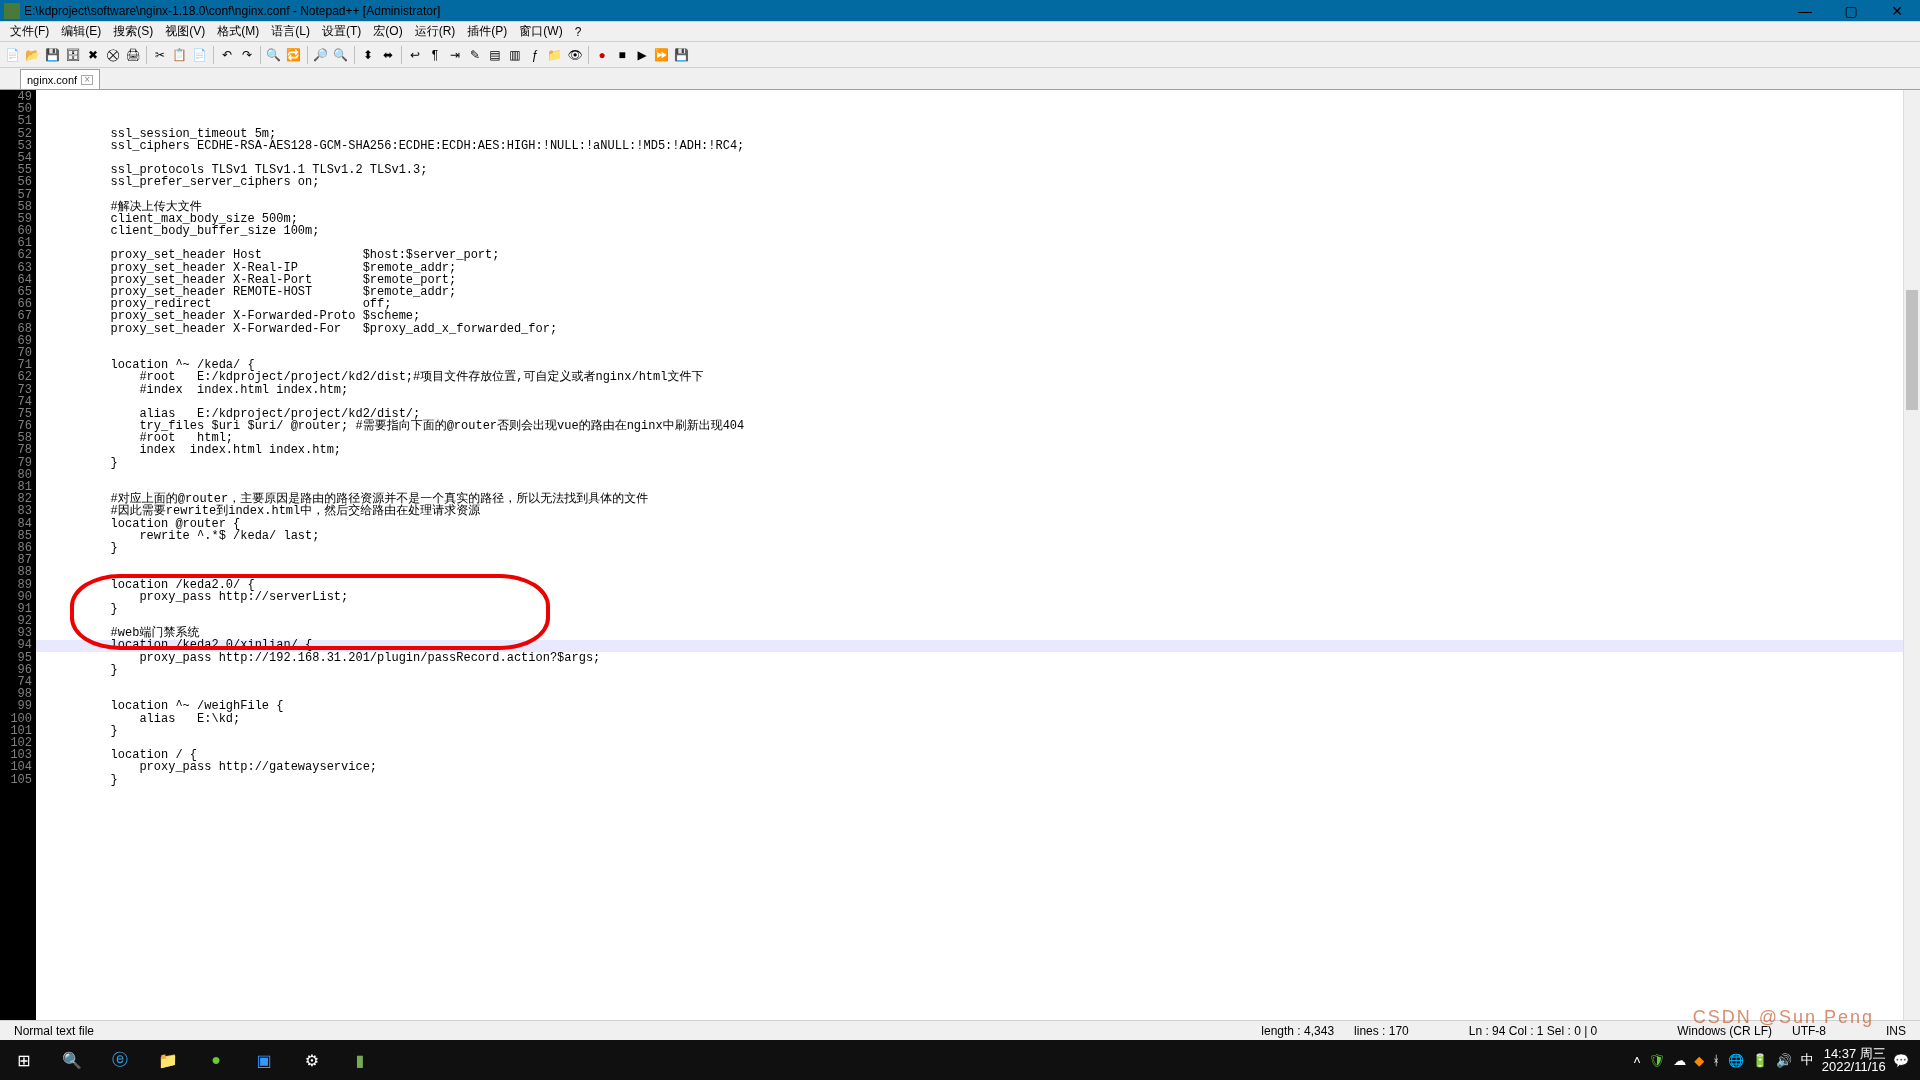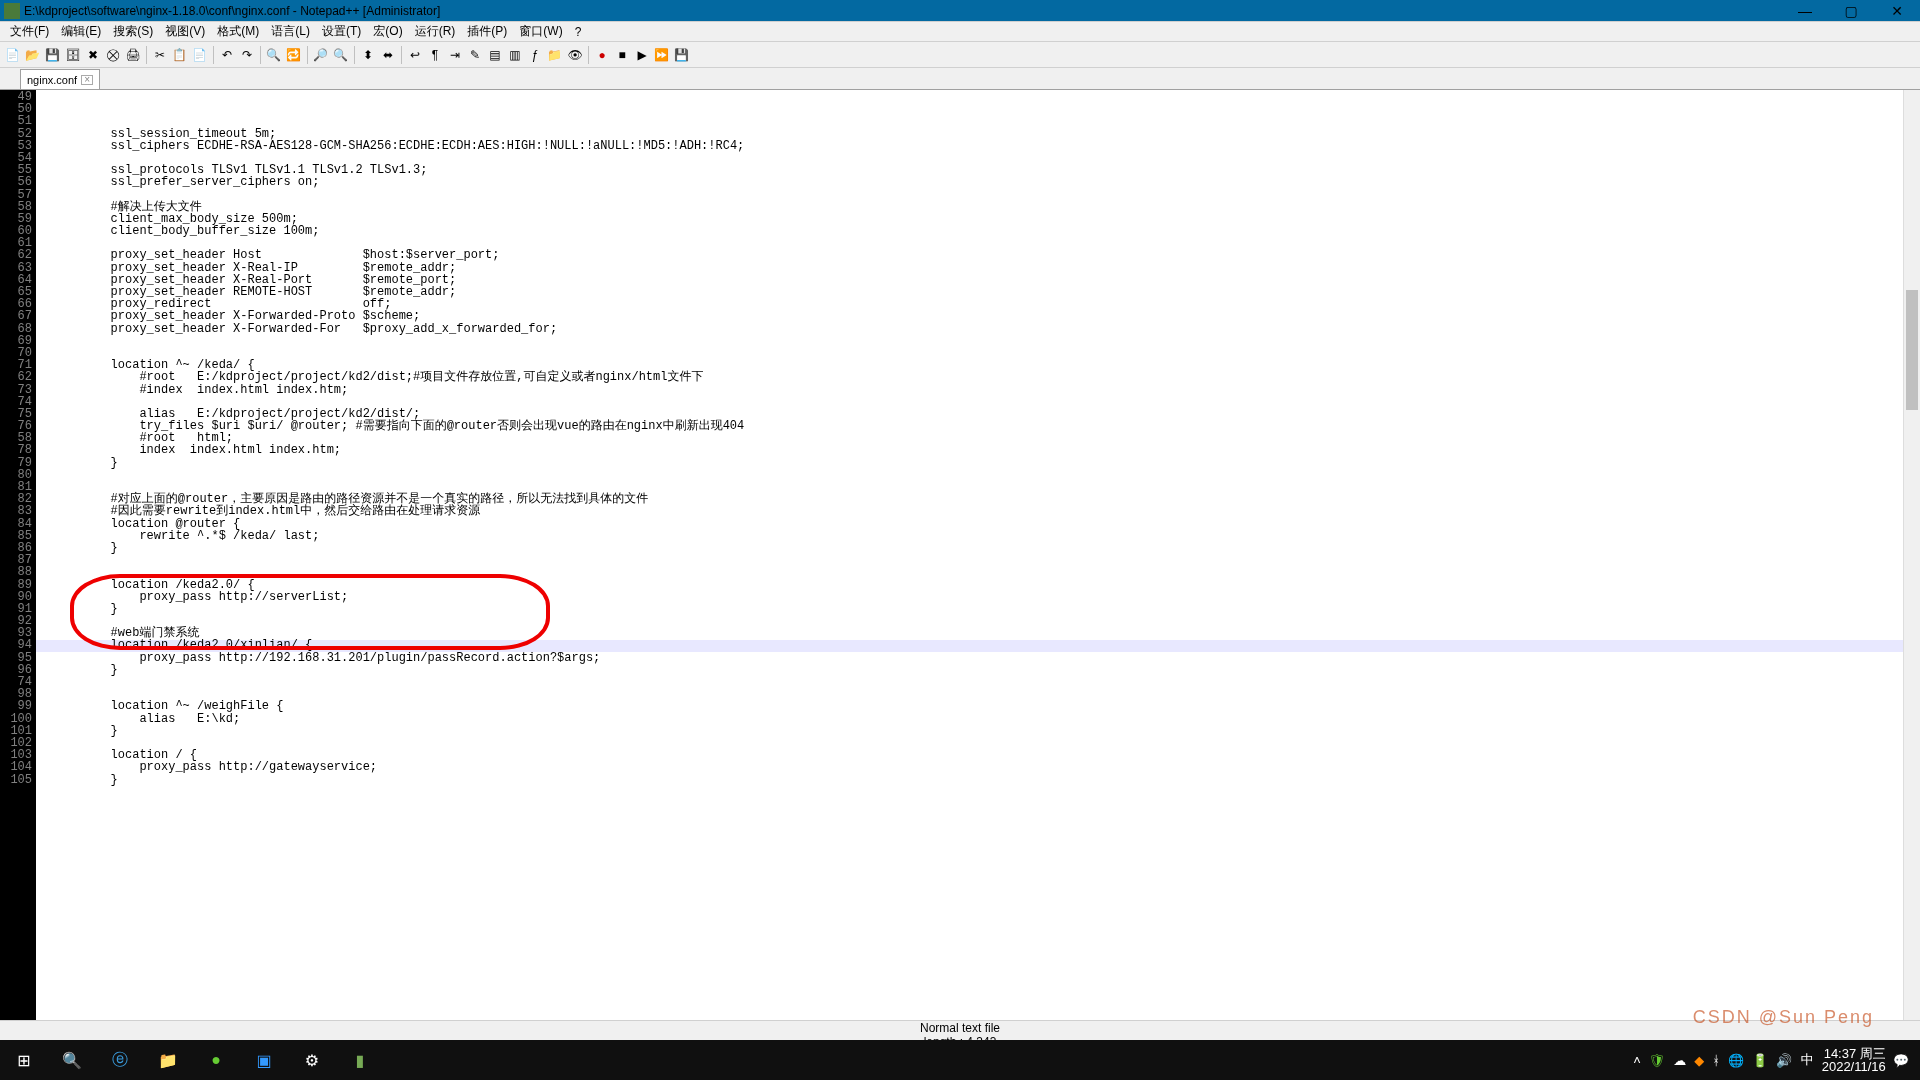--- a/index.html
+++ b/index.html
@@ -35,21 +35,21 @@
 .code .cursor-line { position: absolute; left: 0; right: 0; height: 12.2px; background: #e8e8ff; z-index: -1; }
 
 
 .annotation { position: absolute; border: 4px solid #e00; border-radius: 50px / 32px; pointer-events: none; }
 
 
 .vscroll { width: 17px; background: #f0f0f0; border-left: 1px solid #ddd; position: relative; }
 .vscroll .thumb { position: absolute; left: 2px; right: 2px; top: 200px; height: 120px; background: #c0c0c0; }
 
 
-.status-bar { height: 20px; background: #f0f0f0; border-top: 1px solid #d0d0d0; display: flex; align-items: center; font-size: 12px; padding: 0 4px; flex-direction: column; }
+.status-bar { height: 20px; background: #f0f0f0; border-top: 1px solid #d0d0d0; display: flex; align-items: center; font-size: 12px; padding: 0 4px; }
 .status-bar .seg { padding: 0 10px; }
 .status-bar .spacer { flex: 1; }
 
 
 .taskbar { position: absolute; bottom: 0; left: 0; right: 0; height: 40px; background: #101010; display: flex; align-items: center; color: #fff; }
 .taskbar .tb-item { width: 48px; height: 40px; display: flex; align-items: center; justify-content: center; font-size: 16px; cursor: pointer; }
 .taskbar .tray { margin-left: auto; display: flex; align-items: center; gap: 8px; padding-right: 10px; font-size: 11px; }
 .taskbar .tray .tray-icon { font-size: 13px; }
 .taskbar .clock { text-align: right; line-height: 13px; font-size: 13px; }
 

